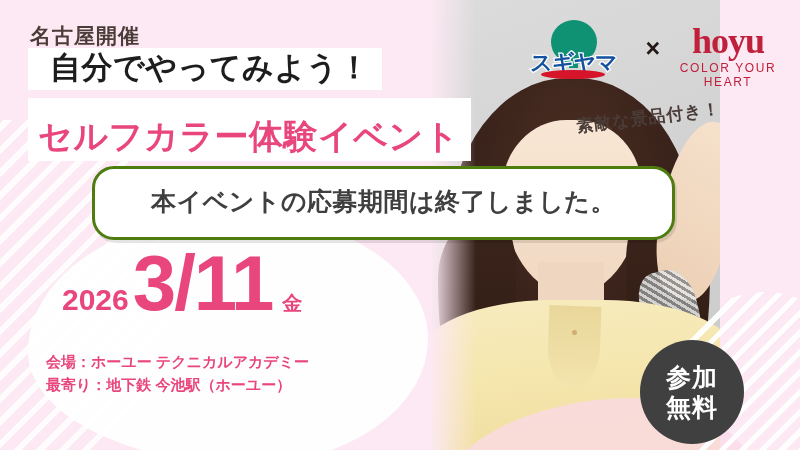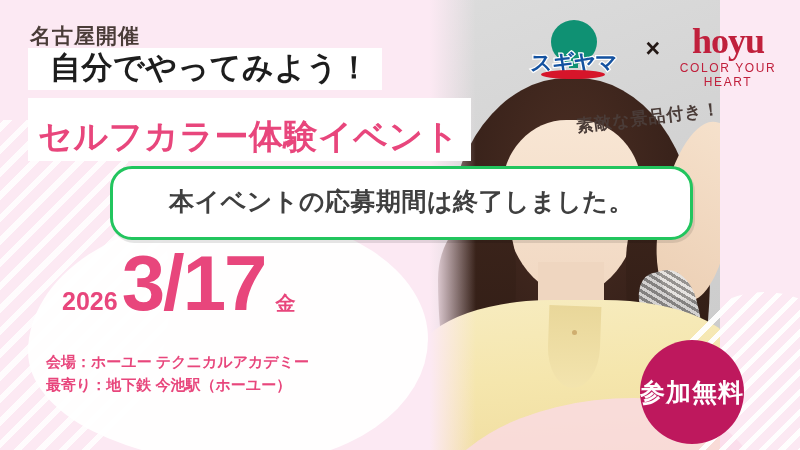--- a/index.html
+++ b/index.html
@@ -164,47 +164,47 @@
     position:absolute;left:576px;top:106px;
     font-size:17px;font-weight:bold;color:#4a3c38;
     transform:rotate(-7deg);white-space:nowrap;letter-spacing:1px;
   }
 
   
   .date-row{
     position:absolute;left:62px;top:250px;
     display:flex;align-items:baseline;color:#e8467c;white-space:nowrap;
   }
-  .date-year{font-size:25px;font-weight:bold;}
+  .date-year{font-size:30px;font-weight:bold;}
   .date-md{font-size:78px;font-weight:bold;line-height:.85;margin:0 4px;letter-spacing:-2px;}
   .date-dow{font-size:20px;font-weight:bold;margin-left:6px;}
 
   .time{
     position:absolute;left:142px;top:308px;
     font-size:27px;font-weight:bold;color:#e8467c;letter-spacing:0px;
   }
   .venue{
     position:absolute;left:46px;top:350px;
     font-size:15px;font-weight:bold;color:#e8467c;line-height:1.55;
     white-space:nowrap;
   }
 
   
   .badge{
     position:absolute;left:640px;top:340px;width:104px;height:104px;
-    border-radius:50%;background:#be185d;
-    display:flex;flex-direction:row;align-items:center;justify-content:center;
+    border-radius:50%;background:#404040;
+    display:flex;flex-direction:column;align-items:center;justify-content:center;
     color:#ffffff;font-size:25px;font-weight:bold;line-height:1.2;
     letter-spacing:1px;
   }
 
   
   .modal{
-    position:absolute;left:110px;top:166px;width:583px;
-    background:#ffffff;border:3px solid #22c55e;border-radius:22px;
+    position:absolute;left:92px;top:166px;width:583px;
+    background:#ffffff;border:3px solid #4d7c0f;border-radius:22px;
     box-sizing:border-box;padding:14px 18px 18px;
     text-align:center;
     box-shadow:2px 3px 0 rgba(0,0,0,.10);
   }
   .modal .l1{
     font-size:25px;font-weight:bold;color:#3f3f3f;letter-spacing:.5px;
     line-height:1.45;
   }
   .modal .l2{
     font-size:21px;color:#3f3f3f;letter-spacing:.5px;line-height:1.45;
@@ -252,21 +252,21 @@
     <div class="hoyu">
       <div class="wd">hoyu</div>
       <div class="tag">COLOR YOUR HEART</div>
     </div>
   </div>
 
   <div class="gift">素敵な景品付き！</div>
 
   <div class="date-row">
     <span class="date-year">2026</span>
-    <span class="date-md">3/17</span>
+    <span class="date-md">3/11</span>
     <span class="date-dow">金</span>
   </div>
   <div class="venue">
     <div>会場：ホーユー テクニカルアカデミー</div>
     <div>最寄り：地下鉄 今池駅（ホーユー）</div>
   </div>
 
   <div class="badge">
     <span>参加</span>
     <span>無料</span>

